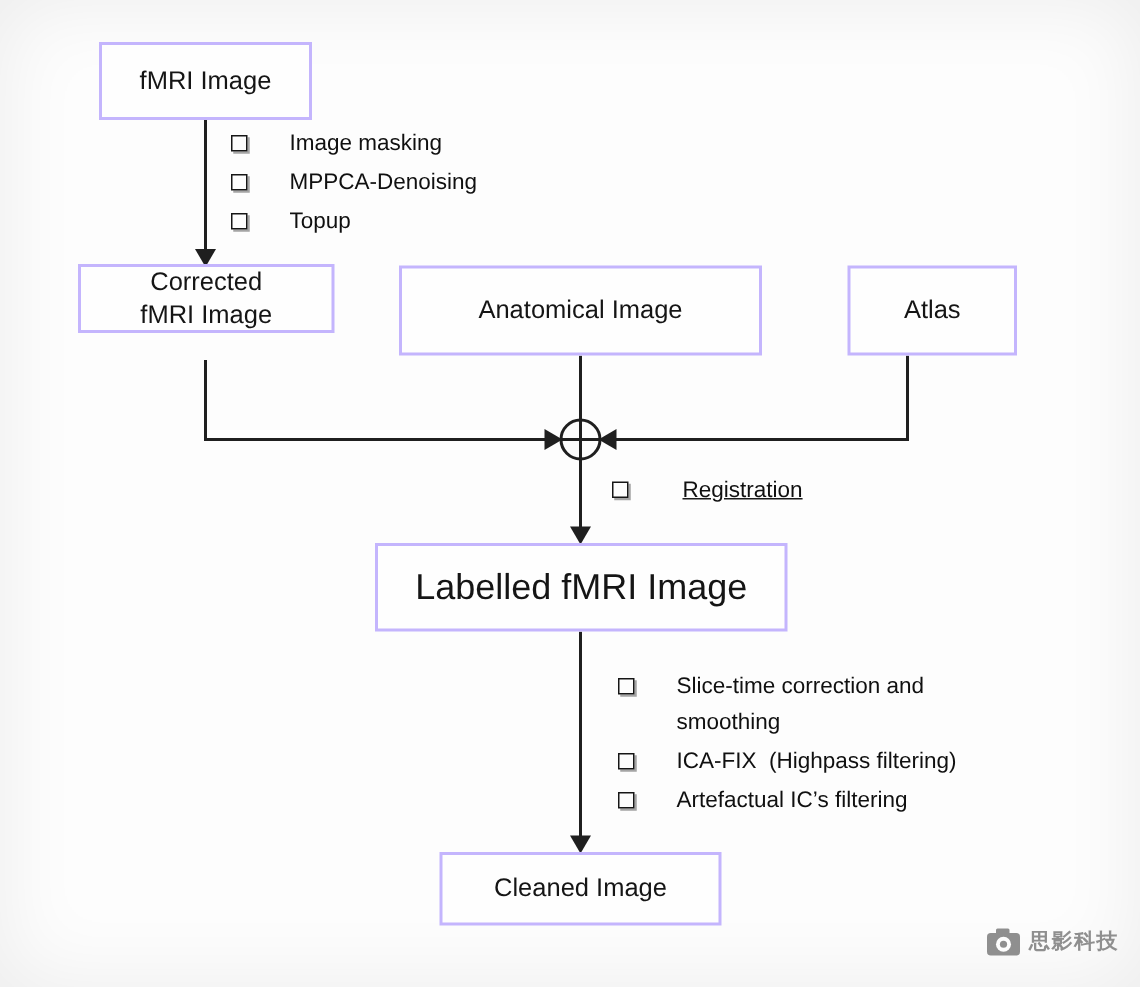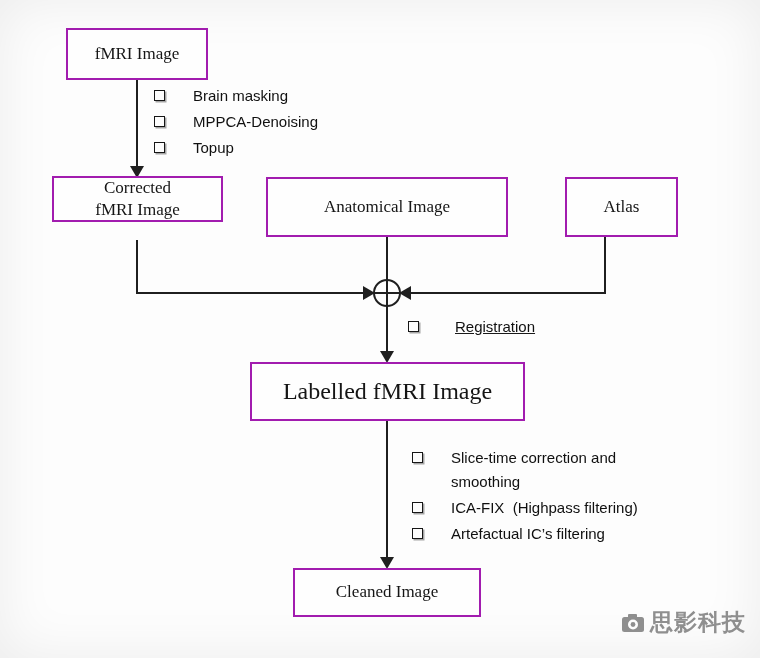--- a/index.html
+++ b/index.html
@@ -18,29 +18,28 @@
   }
   .svg-layer {
     position: absolute;
     left: 0; top: 0;
     width: 760px; height: 658px;
     pointer-events: none;
   }
   .node {
     position: absolute;
     background: #fefefe;
-    border: 2px solid #a21caf;
+    border: 2px solid #c4b5fd;
     display: flex;
     align-items: center;
     justify-content: center;
     text-align: center;
     font-size: 17px;
     line-height: 1.3;
     color: #151515;
-    font-family: Liberation Serif, serif;
   }
   .node.big { font-size: 24px; }
   .bullet-list {
     position: absolute;
     display: flex;
     flex-direction: column;
     gap: 2px;
   }
   .bullet-item {
     display: flex;
@@ -66,21 +65,21 @@
   .watermark {
     position: absolute;
     right: 14px;
     bottom: 20px;
     display: flex;
     align-items: center;
     gap: 5px;
     color: #8f8f8f;
   }
   .watermark-text {
-    font-size: 23px;
+    font-size: 14px;
     font-weight: bold;
     letter-spacing: 1px;
     color: #8f8f8f;
   }
 </style>
 </head>
 <body>
 
 <div class="canvas">
 
@@ -127,21 +126,21 @@
     <span>Labelled fMRI Image</span>
   </div>
 
   <div class="node" style="left:293px; top:568px; width:188px; height:49px;">
     <span>Cleaned Image</span>
   </div>
 
   <div class="bullet-list" style="left:154px; top:84px;">
     <div class="bullet-item">
       <span class="checkbox"></span>
-      <span class="bullet-text">Brain masking</span>
+      <span class="bullet-text">Image masking</span>
     </div>
     <div class="bullet-item">
       <span class="checkbox"></span>
       <span class="bullet-text">MPPCA-Denoising</span>
     </div>
     <div class="bullet-item">
       <span class="checkbox"></span>
       <span class="bullet-text">Topup</span>
     </div>
   </div>

